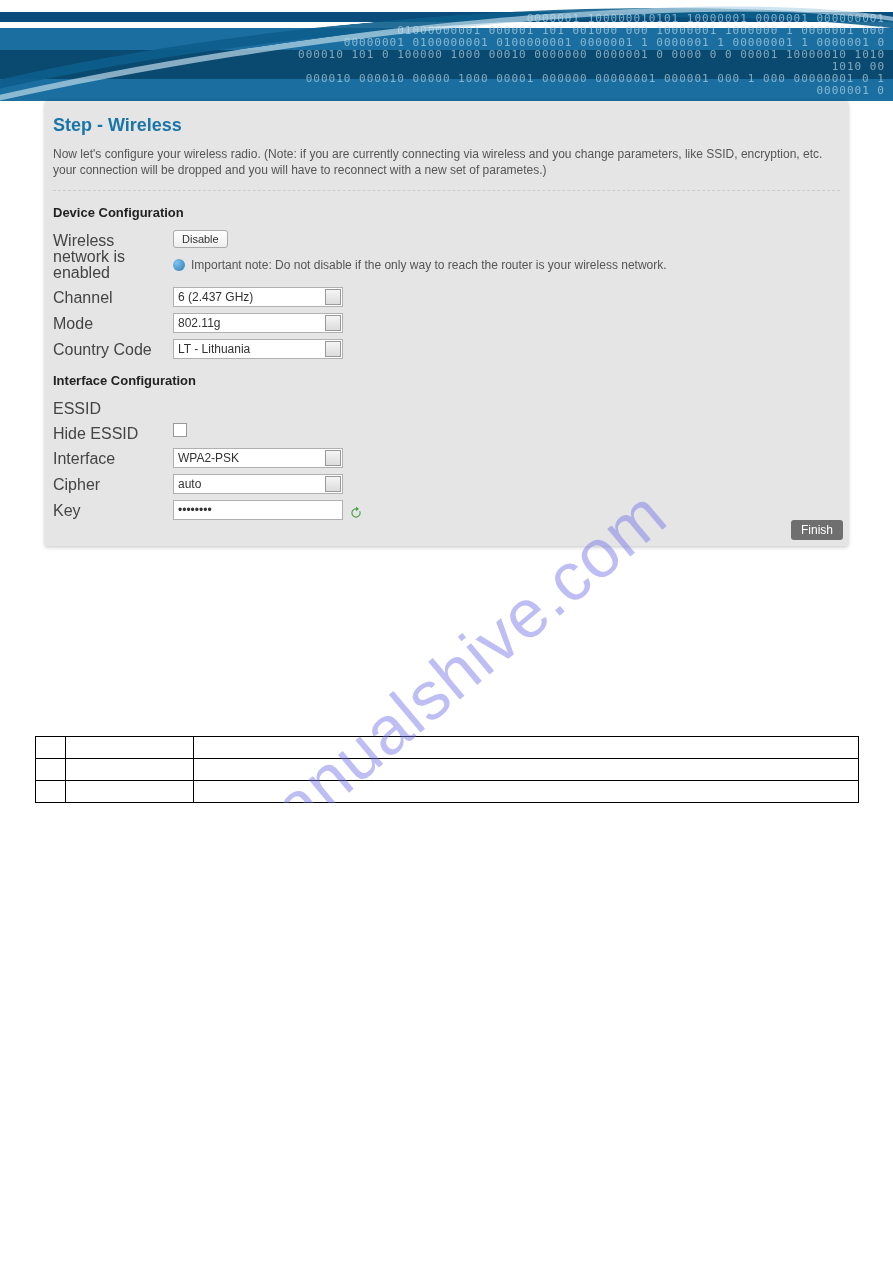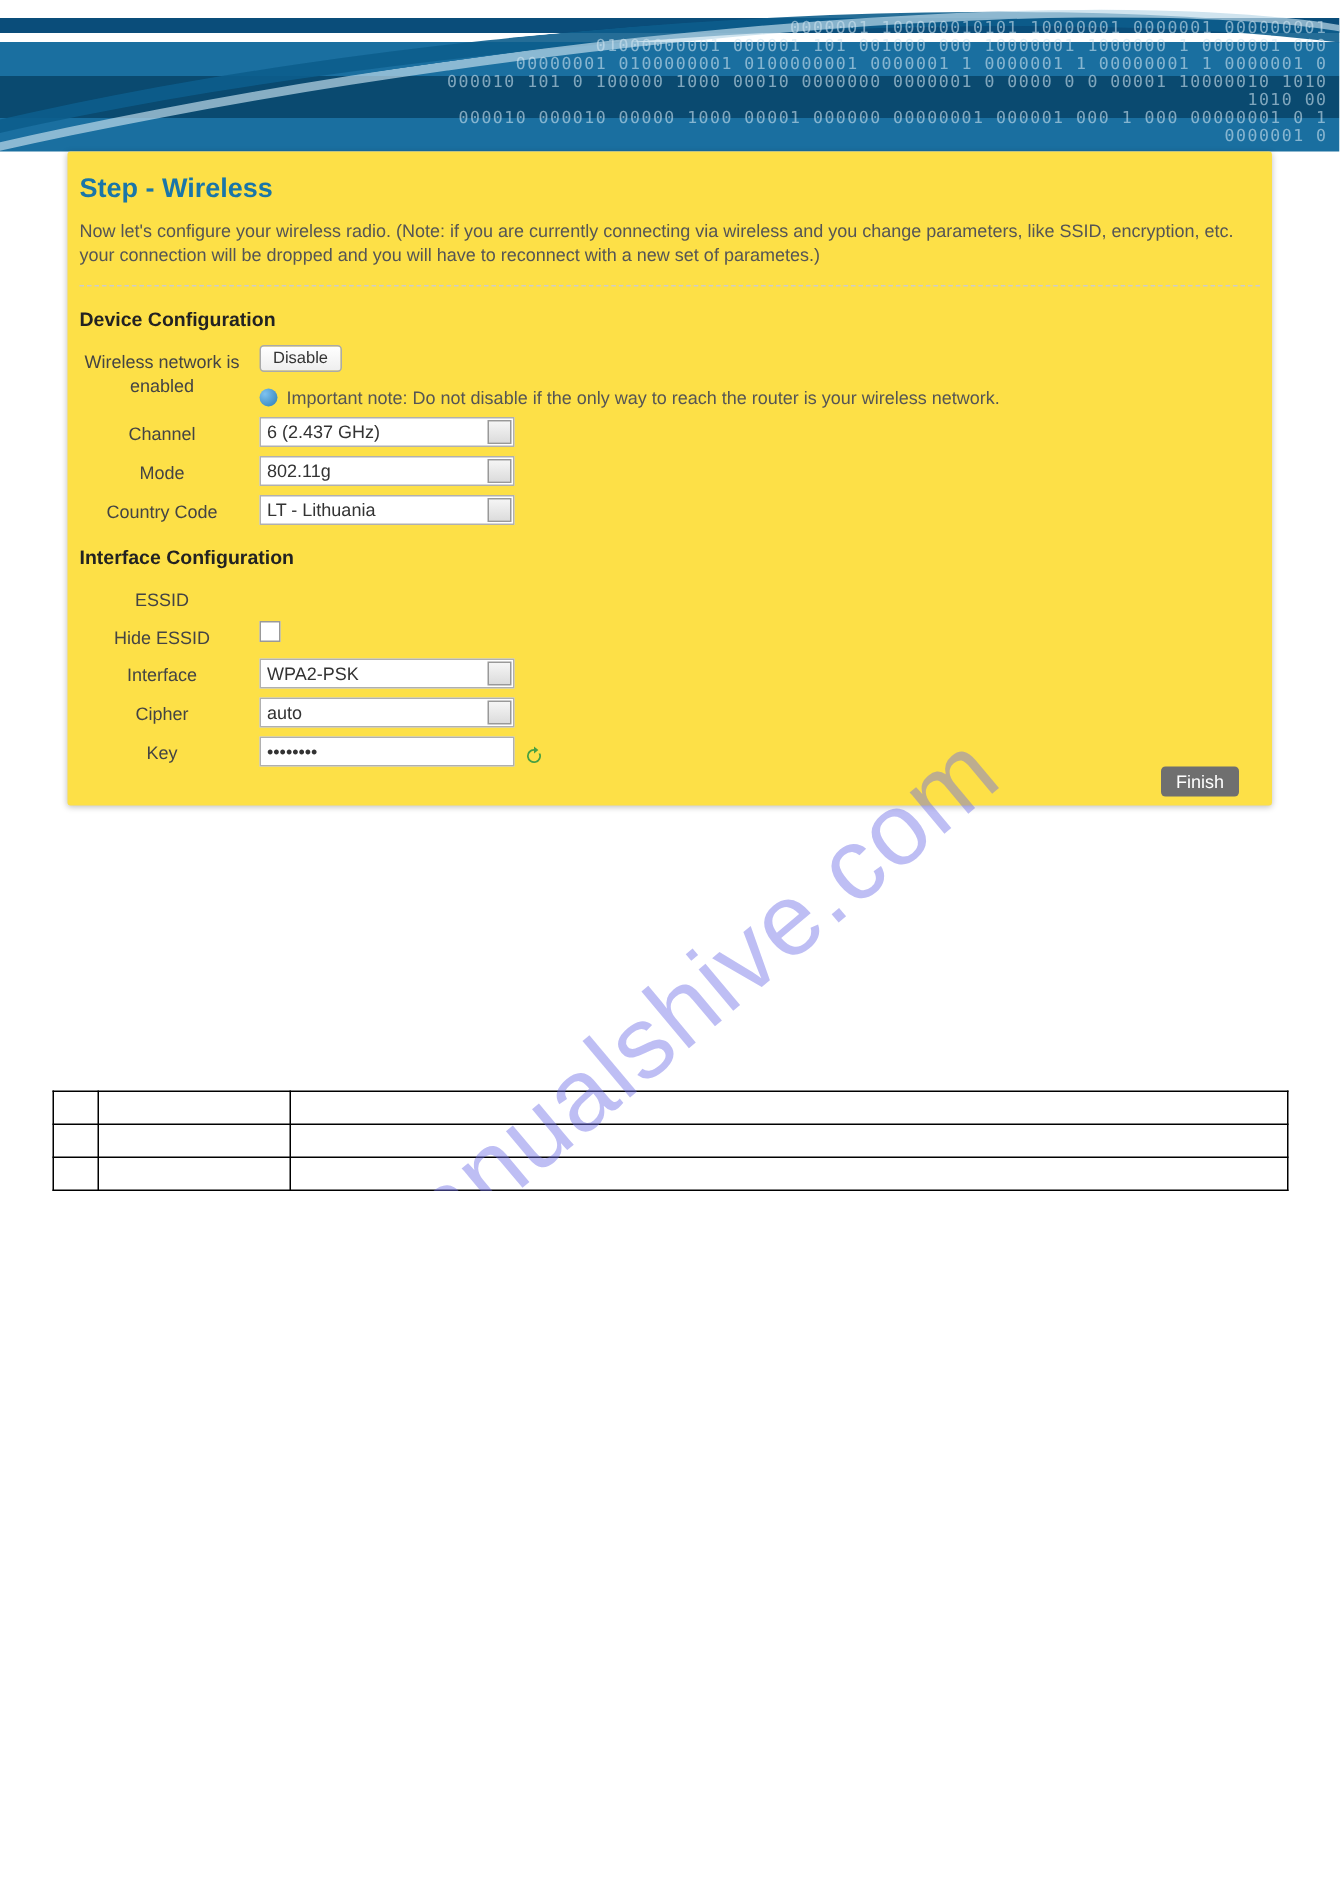--- a/index.html
+++ b/index.html
@@ -58,21 +58,21 @@
       color: #cfe4f0;
       opacity: .6;
       letter-spacing: 1px;
       text-align: right;
       padding: 4px 8px;
       white-space: pre-wrap;
     }
     .card {
       margin: 0 45px 0 45px;
       padding: 14px 8px 10px 8px;
-      background: #fde047;
+      background: #e5e5e5;
       box-shadow: 0 1px 4px rgba(0,0,0,.25);
       border-radius: 2px;
       position: relative;
     }
     .page-title {
       color: #1a76a8;
       font-size: 18px;
       font-weight: bold;
       margin: 0 0 10px 0;
     }
@@ -89,24 +89,24 @@
       color: #222;
       margin: 14px 0 10px 0;
     }
     .row {
       display: flex;
       align-items: flex-start;
       margin-bottom: 6px;
     }
     .row-label {
       width: 120px;
-      text-align: center;
+      text-align: left;
       padding-right: 10px;
       color: #444;
-      font-size: 12px;
+      font-size: 16px;
       line-height: 16px;
       padding-top: 3px;
     }
     .row-field { flex: 1; display: flex; align-items: flex-end; gap: 6px; }
     .btn-disable {
       border: 1px solid #aaa;
       background: linear-gradient(#fff,#eee);
       border-radius: 3px;
       padding: 2px 8px;
       font-size: 11px;
@@ -162,21 +162,21 @@
     }
     .btn-finish {
       background: #6f6f6f;
       color: #fff;
       border: none;
       border-radius: 3px;
       padding: 3px 10px;
       font-size: 12px;
       cursor: pointer;
       position: absolute;
-      right: 22px;
+      right: 5px;
       bottom: 6px;
     }
     .doc-table {
       margin: 190px 35px 0 35px;
       border-collapse: collapse;
       width: 824px;
     }
     .doc-table td {
       border: 1px solid #000;
       height: 22px;

